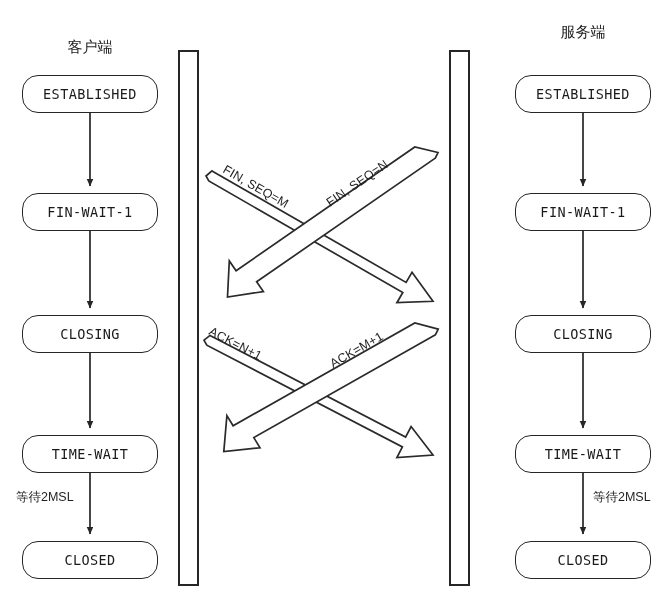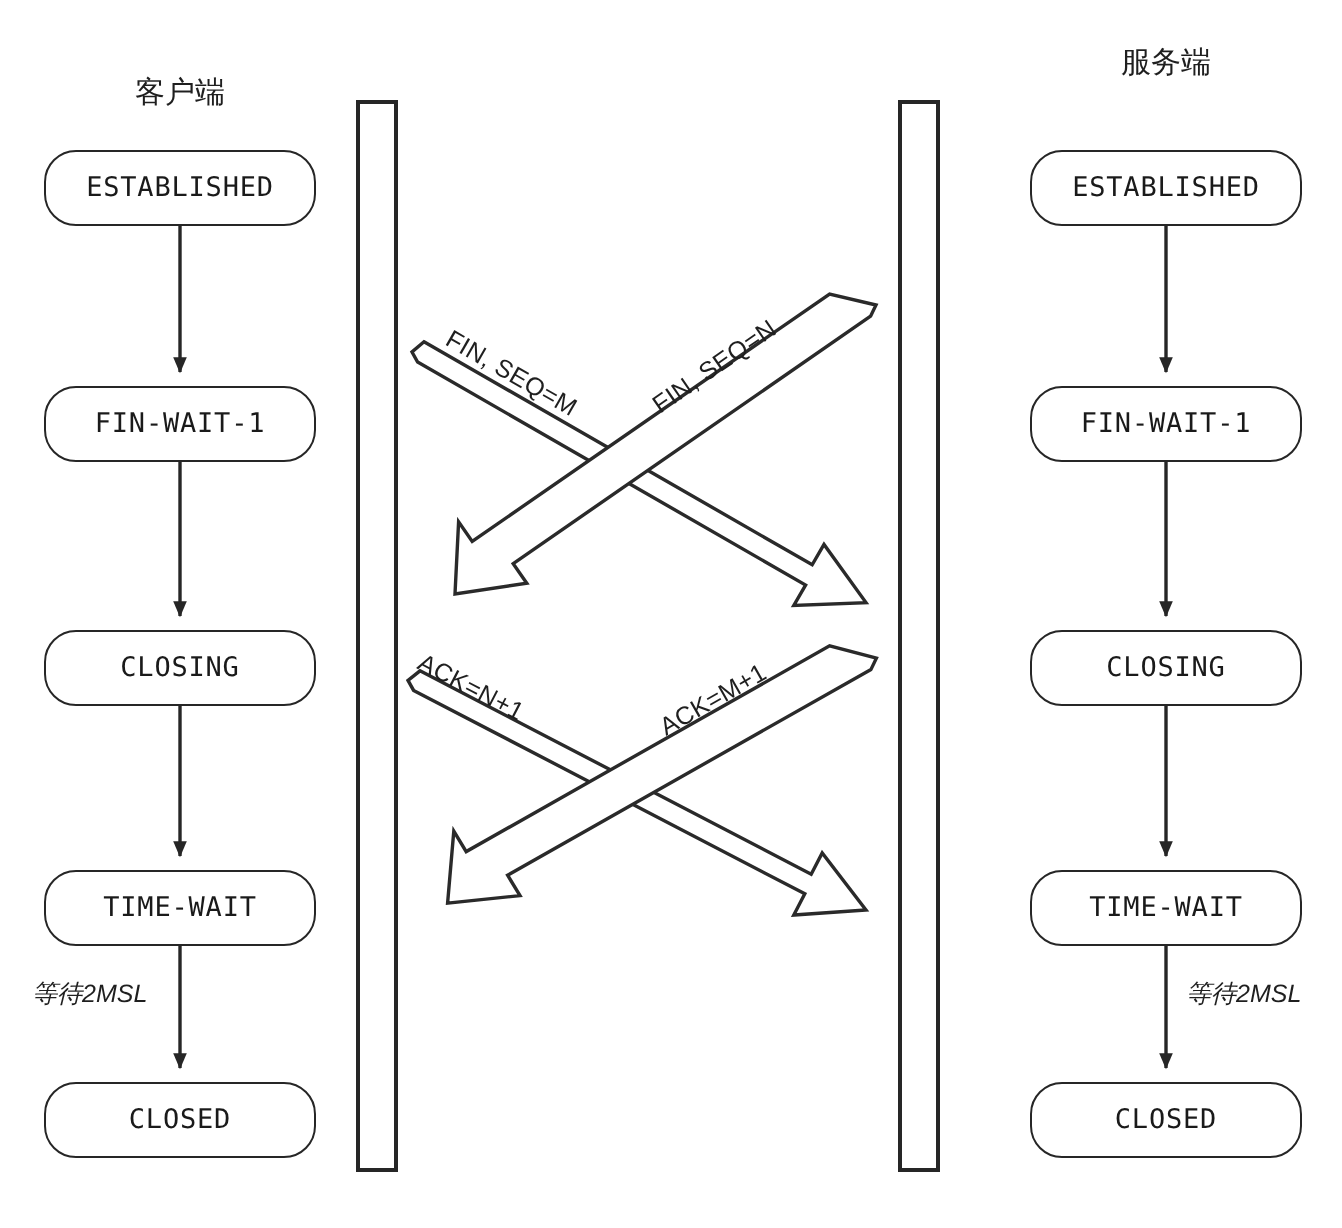--- a/index.html
+++ b/index.html
@@ -52,21 +52,20 @@
     box-sizing: border-box;
     border: 2px solid #262626;
     background: #ffffff;
   }
   .msl-label {
     position: absolute;
     font-family: "Liberation Sans", sans-serif;
     font-size: 12.5px;
     color: #1f1f1f;
     white-space: nowrap;
-    font-style: italic;
   }
   svg.overlay {
     position: absolute;
     left: 0;
     top: 0;
     width: 671px;
     height: 614px;
     pointer-events: none;
   }
   .vconn {

